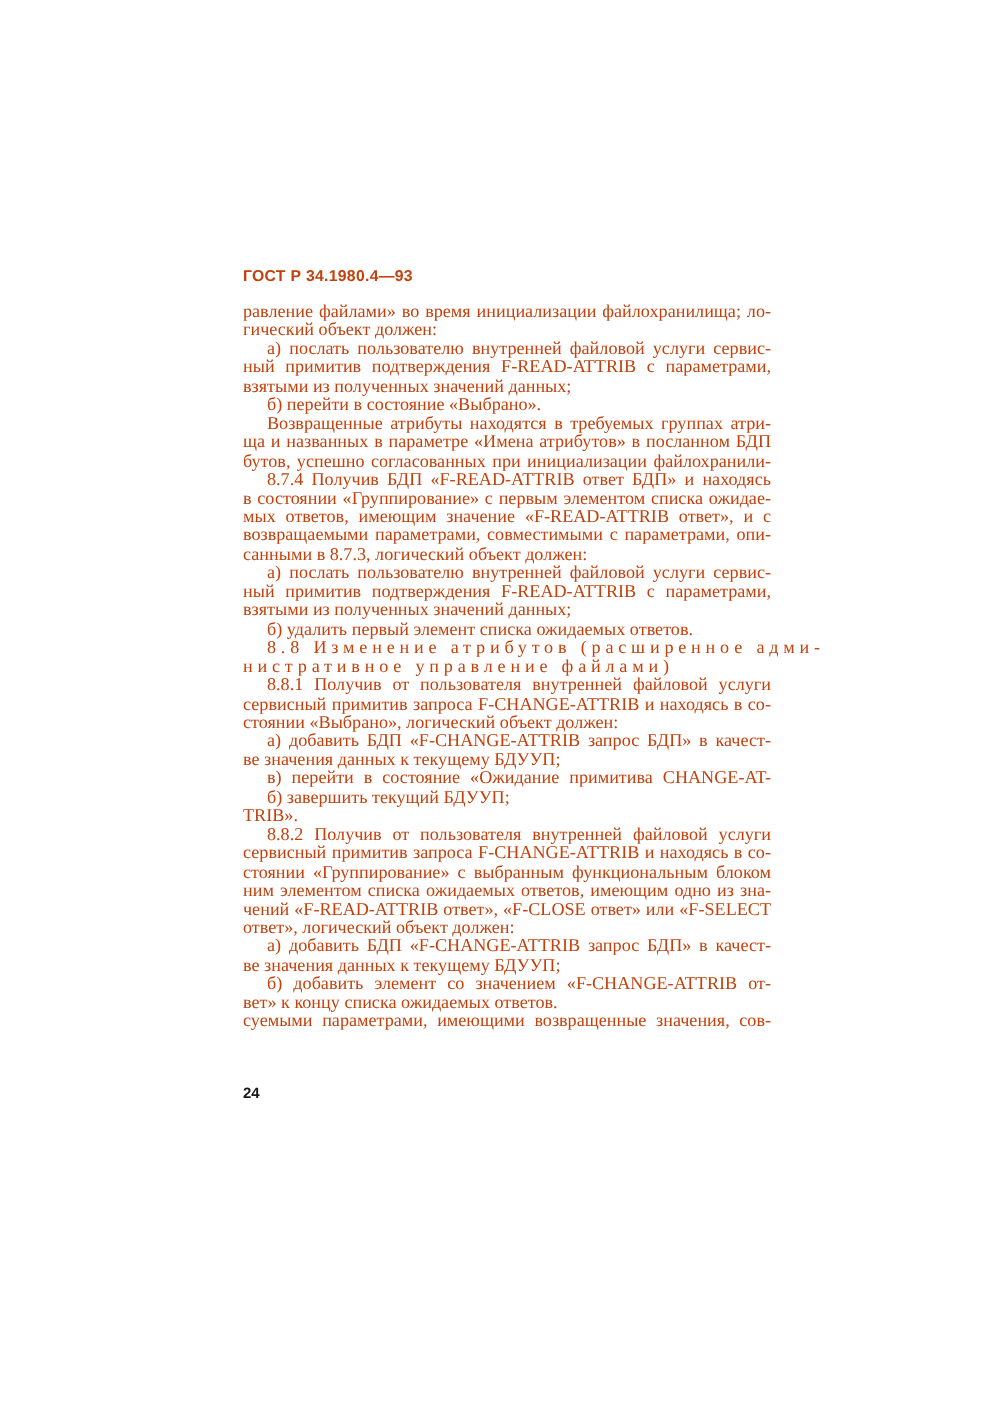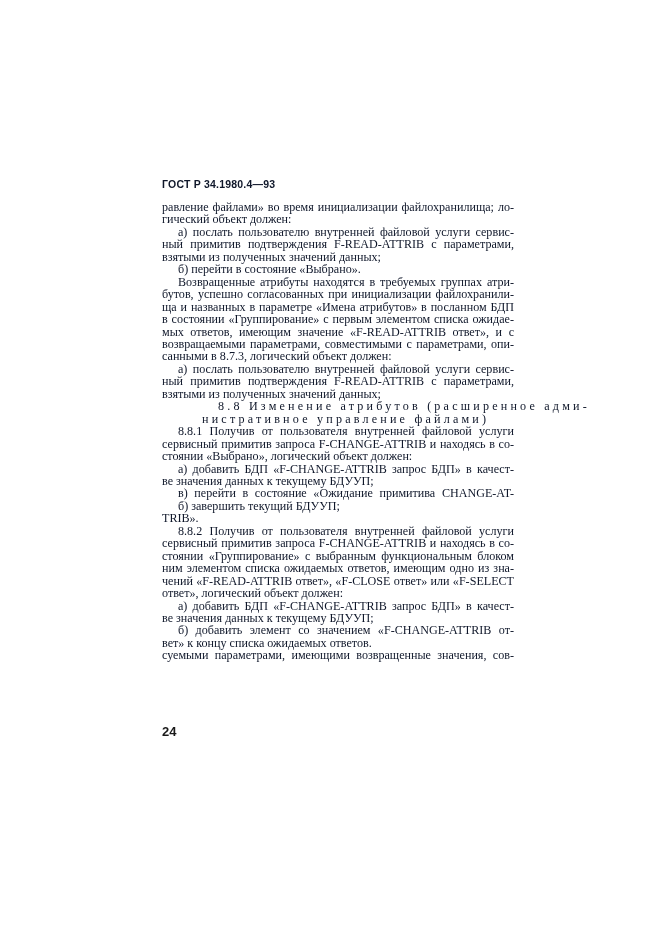--- a/index.html
+++ b/index.html
@@ -1,50 +1,52 @@
 <!DOCTYPE html>
 <html><head>
 <meta charset="utf-8">
 <style>
   html, body { margin:0; padding:0; background:#ffffff; }
   body { width:661px; height:935px; position:relative; overflow:hidden; }
   .page { position:absolute; left:162px; top:175px; width:352px;
-    font-family:"Liberation Serif", "DejaVu Serif", serif; color:#0f172a; }
+    font-family:"Liberation Serif", "DejaVu Serif", serif; color:#c2410c; }
   .hdr { font-family:"Liberation Sans", "DejaVu Sans", sans-serif; font-weight:bold;
     font-size:10.5px; letter-spacing:0.2px; height:24px; line-height:14px; margin-top:2px; }
   .body { font-size:12.1px; line-height:12.45px; text-align:justify; }
   .ln { display:block; white-space:nowrap; text-align-last:justify; text-align:justify; }
   .ln.last { text-align-last:left; }
   .ind { padding-left:16px; }
-  .sp { letter-spacing:3.2px;margin-left:40px; }
+  .sp { letter-spacing:3.2px; }
   .pnum { position:absolute; left:162px; top:724px; font-family:"Liberation Sans", "DejaVu Sans", sans-serif;
-    font-weight:bold; font-size:13px; color:#1a1a1a; }
+    font-weight:bold; font-size:10px; color:#1a1a1a; }
 </style>
 </head>
 <body>
 
 <div class="page">
   <div class="hdr">ГОСТ Р 34.1980.4—93</div>
   <div class="body" id="body">
       <span class="ln ">равление файлами» во время инициализации файлохранилища; ло-</span>
       <span class="ln last">гический объект должен:</span>
       <span class="ln ind">а) послать пользователю внутренней файловой услуги сервис-</span>
       <span class="ln ">ный примитив подтверждения F-READ-ATTRIB с параметрами,</span>
       <span class="ln last">взятыми из полученных значений данных;</span>
       <span class="ln ind last">б) перейти в состояние «Выбрано».</span>
       <span class="ln ind">Возвращенные атрибуты находятся в требуемых группах атри-</span>
+      <span class="ln ">ща и названных в параметре «Имена атрибутов» в посланном БДП</span>
       <span class="ln ">бутов, успешно согласованных при инициализации файлохранили-</span>
-      <span class="ln ">ща и названных в параметре «Имена атрибутов» в посланном БДП</span>
+      <span class="ln ind">8.7.4 Получив БДП «F-READ-ATTRIB ответ БДП» и находясь</span>
       <span class="ln ">в состоянии «Группирование» с первым элементом списка ожидае-</span>
       <span class="ln ">мых ответов, имеющим значение «F-READ-ATTRIB ответ», и с</span>
       <span class="ln ">возвращаемыми параметрами, совместимыми с параметрами, опи-</span>
       <span class="ln last">санными в 8.7.3, логический объект должен:</span>
       <span class="ln ind">а) послать пользователю внутренней файловой услуги сервис-</span>
       <span class="ln ">ный примитив подтверждения F-READ-ATTRIB с параметрами,</span>
       <span class="ln last">взятыми из полученных значений данных;</span>
+      <span class="ln ind last">б) удалить первый элемент списка ожидаемых ответов.</span>
       <span class="ln ind sp">8.8 Изменение атрибутов (расширенное адми-</span>
       <span class="ln sp last">нистративное управление файлами)</span>
       <span class="ln ind">8.8.1 Получив от пользователя внутренней файловой услуги</span>
       <span class="ln ">сервисный примитив запроса F-CHANGE-ATTRIB и находясь в со-</span>
       <span class="ln last">стоянии «Выбрано», логический объект должен:</span>
       <span class="ln ind">а) добавить БДП «F-CHANGE-ATTRIB запрос БДП» в качест-</span>
       <span class="ln last">ве значения данных к текущему БДУУП;</span>
       <span class="ln ind">в) перейти в состояние «Ожидание примитива CHANGE-AT-</span>
       <span class="ln ind last">б) завершить текущий БДУУП;</span>
       <span class="ln last">TRIB».</span>

